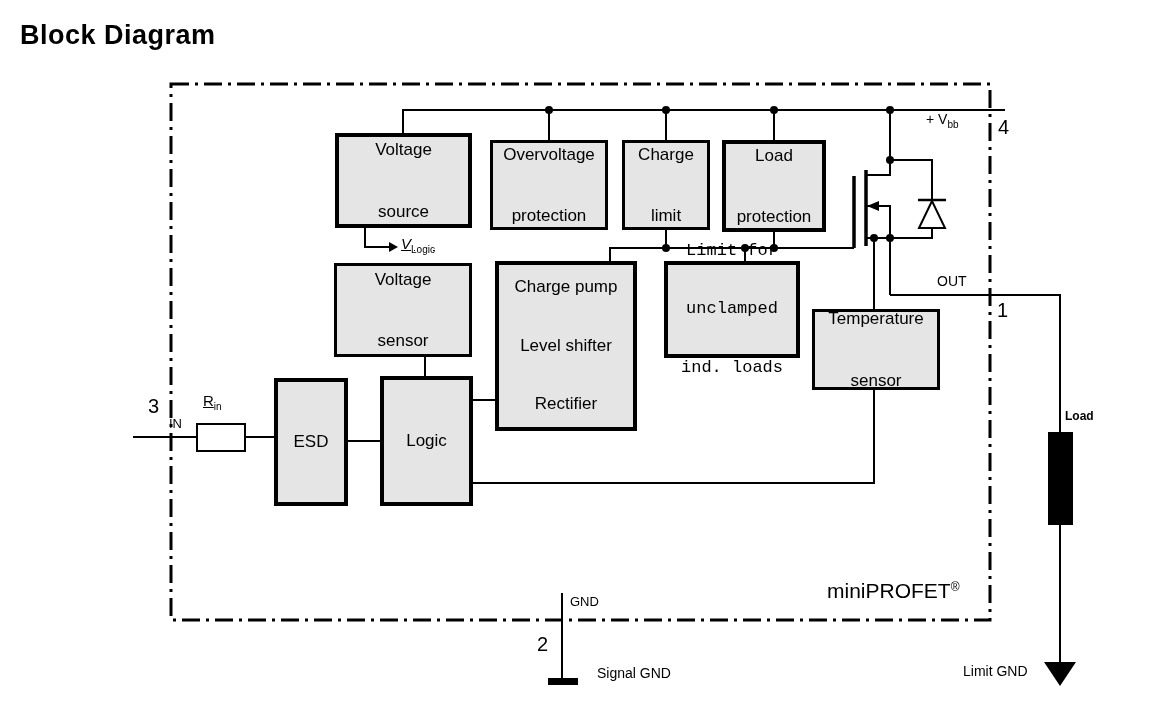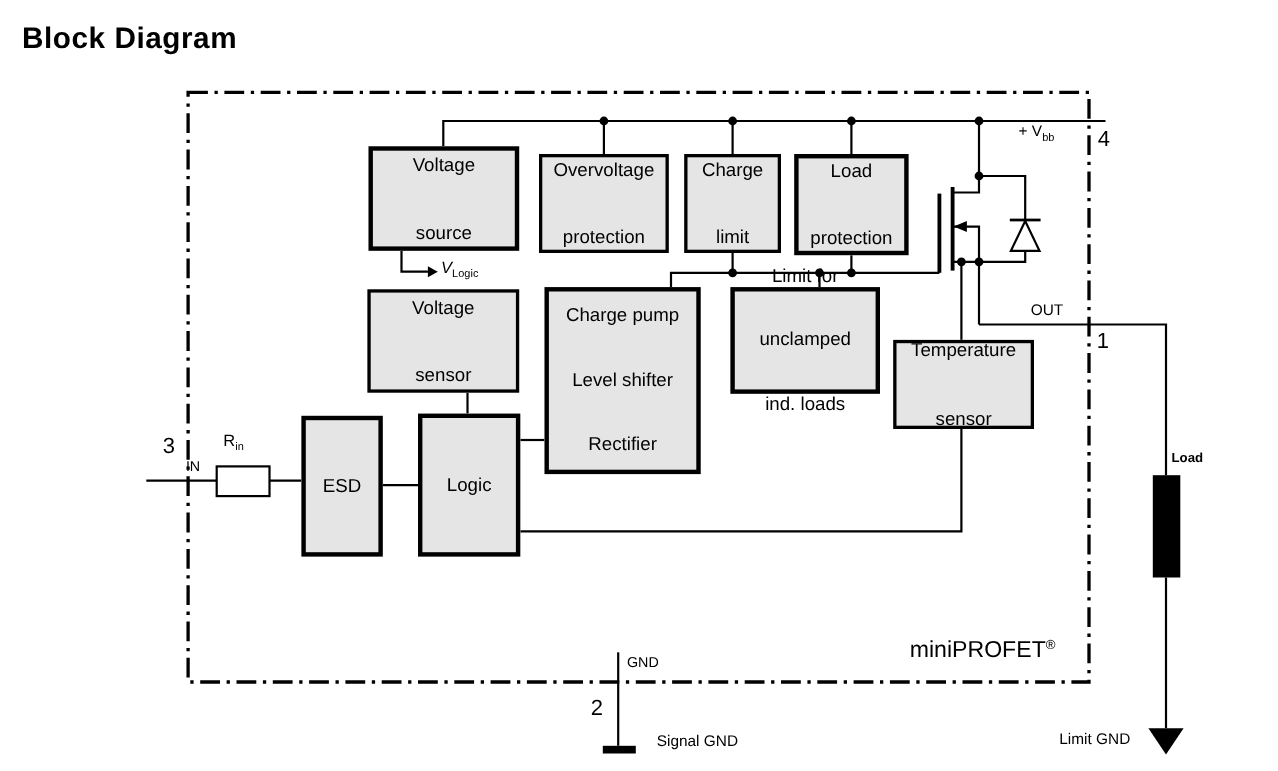--- a/index.html
+++ b/index.html
@@ -4,30 +4,30 @@
 <style>
   html,body{margin:0;padding:0;background:#fff;}
   #stage{position:relative;width:1162px;height:701px;background:#fff;
          font-family:"Liberation Sans",sans-serif;color:#000;overflow:hidden;}
   #wires{position:absolute;left:0;top:0;z-index:1;}
   .blk{position:absolute;box-sizing:border-box;border:3px solid #000;background:#e5e5e5;
        display:flex;flex-direction:column;align-items:center;justify-content:center;
        text-align:center;font-size:17px;line-height:1.5;z-index:2;gap:36px;}
   .blk.thick{border-width:4px;}
   .blk.spread{justify-content:space-evenly;line-height:1.2;padding:10px 0;}
-  .blk.tight{line-height:1.3;}
+  .blk.tight{line-height:1.3;font-family:Liberation Mono, monospace;}
   .lbl{position:absolute;white-space:nowrap;z-index:3;}
   .title{font-size:27px;font-weight:bold;letter-spacing:0.5px;}
   .pin{font-size:20px;}
   .small{font-size:13px;}
   .med{font-size:14px;}
   .bold{font-weight:bold;font-size:12px;}
   .it{font-style:italic;}
   sub.s{font-size:10px;}
-  .vlog{font-size:15px;}
+  .vlog{font-size:15px;text-decoration:underline;}
   .brand{font-size:21px;text-align:right;}
   .brand .sup{font-size:12px;vertical-align:7px;}
 </style>
 </head>
 <body>
 
 <div id="stage">
 
   <svg id="wires" width="1162" height="701" viewBox="0 0 1162 701">
     <g stroke="#000" stroke-width="2" fill="none">

